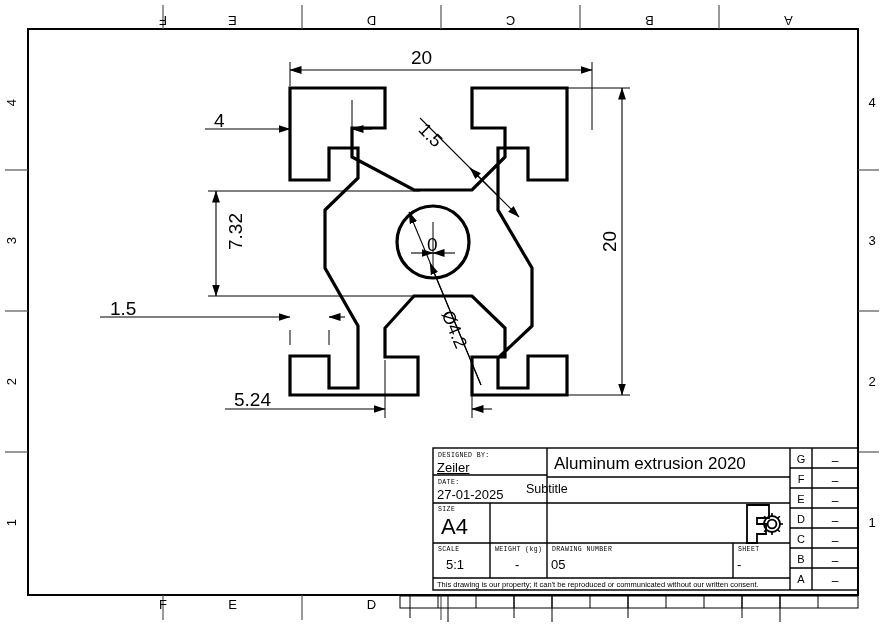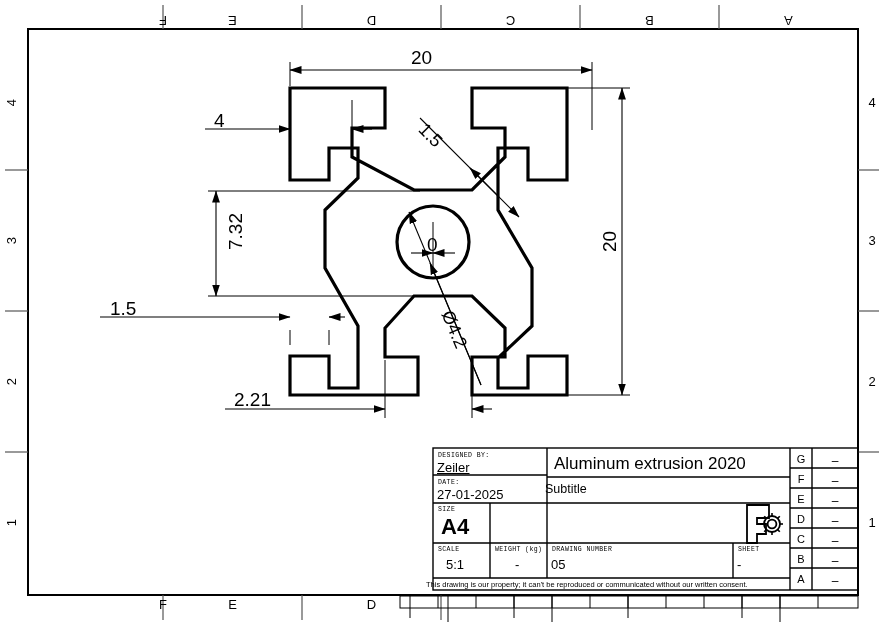--- a/index.html
+++ b/index.html
@@ -313,53 +313,53 @@
   <div class="lbl dim" style="left:411px; top:48px;">20</div>
 
   <div class="lbl dim rot90ccw" style="left:589px; top:232px; width:40px; text-align:center;">20</div>
 
   <div class="lbl dim" style="left:214px; top:111px;">4</div>
 
   <div class="lbl dim" style="left:110px; top:299px;">1.5</div>
 
   <div class="lbl dim rot90ccw" style="left:205px; top:222px; width:60px; text-align:center;">7.32</div>
 
-  <div class="lbl dim" style="left:234px; top:390px;">2.21</div>
+  <div class="lbl dim" style="left:234px; top:390px;">5.24</div>
 
   <div class="lbl dim-small" style="left:428px; top:120px; transform:rotate(45deg); transform-origin:left top;">1.5</div>
 
   <div class="lbl dim" style="left:427px; top:235px;">0</div>
 
   <div class="lbl dim-small" style="left:455px; top:308px; transform:rotate(67deg); transform-origin:left top;">Ø4.2</div>
 
   <div class="lbl tb-caption" style="left:438px; top:453px;">DESIGNED BY:</div>
   <div class="lbl tb-value" style="left:437px; top:461px;text-decoration:underline;">Zeiler</div>
 
   <div class="lbl tb-caption" style="left:438px; top:480px;">DATE:</div>
   <div class="lbl tb-value" style="left:437px; top:488px;">27-01-2025</div>
 
   <div class="lbl tb-caption" style="left:438px; top:507px;">SIZE</div>
-  <div class="lbl tb-size" style="left:441px; top:516px;font-weight:bold;">A4</div>
+  <div class="lbl tb-size" style="left:441px; top:516px;">A4</div>
 
   <div class="lbl tb-title" style="left:554px; top:455px;">Aluminum extrusion 2020</div>
-  <div class="lbl tb-sub" style="left:545px; top:483px;text-align:center;">Subtitle</div>
+  <div class="lbl tb-sub" style="left:526px; top:483px;text-align:center;">Subtitle</div>
 
   <div class="lbl tb-caption" style="left:438px; top:547px;">SCALE</div>
   <div class="lbl tb-value" style="left:446px; top:558px;">5:1</div>
 
   <div class="lbl tb-caption" style="left:495px; top:547px;">WEIGHT (kg)</div>
   <div class="lbl tb-value" style="left:515px; top:558px;">-</div>
 
   <div class="lbl tb-caption" style="left:552px; top:547px;">DRAWING NUMBER</div>
   <div class="lbl tb-value" style="left:551px; top:558px;">05</div>
 
   <div class="lbl tb-caption" style="left:738px; top:547px;">SHEET</div>
   <div class="lbl tb-value" style="left:737px; top:558px;">-</div>
 
-  <div class="lbl tb-legal" style="left:426px; top:581px;text-align:right;">This drawing is our property; it can't be reproduced or communicated without our written consent.</div>
+  <div class="lbl tb-legal" style="left:437px; top:581px;text-align:right;">This drawing is our property; it can't be reproduced or communicated without our written consent.</div>
 
   <div class="lbl tb-rev" style="left:790px; top:454px; width:22px; text-align:center;">G</div>
   <div class="lbl tb-dash" style="left:812px; top:455px; width:46px; text-align:center;">–</div>
 
   <div class="lbl tb-rev" style="left:790px; top:474px; width:22px; text-align:center;">F</div>
   <div class="lbl tb-dash" style="left:812px; top:475px; width:46px; text-align:center;">–</div>
 
   <div class="lbl tb-rev" style="left:790px; top:494px; width:22px; text-align:center;">E</div>
   <div class="lbl tb-dash" style="left:812px; top:495px; width:46px; text-align:center;">–</div>
 

